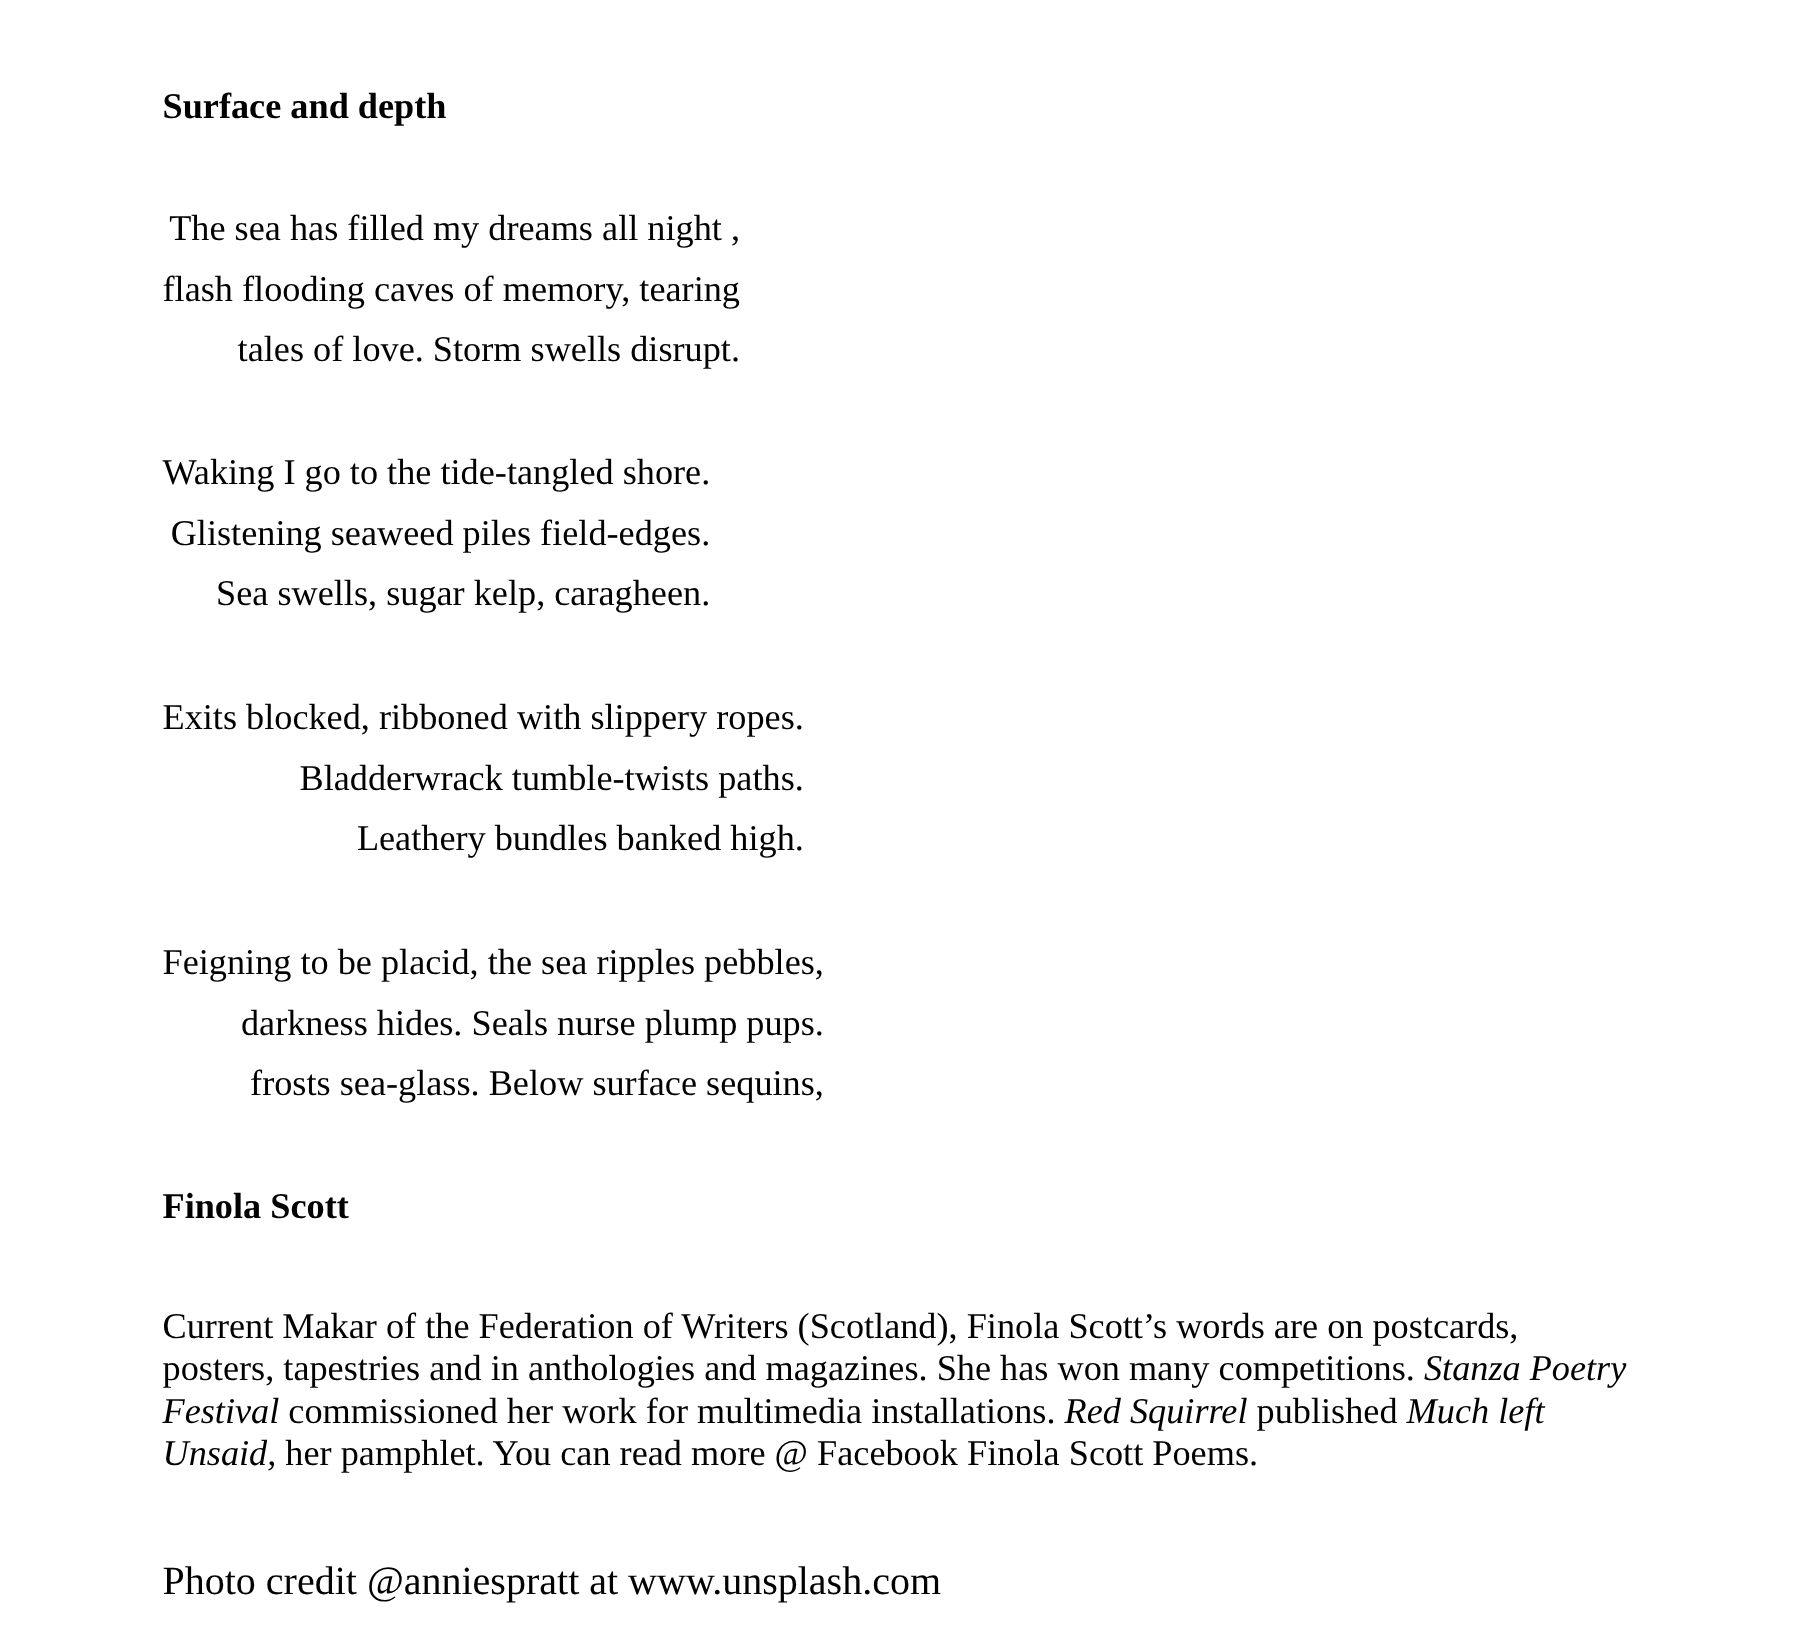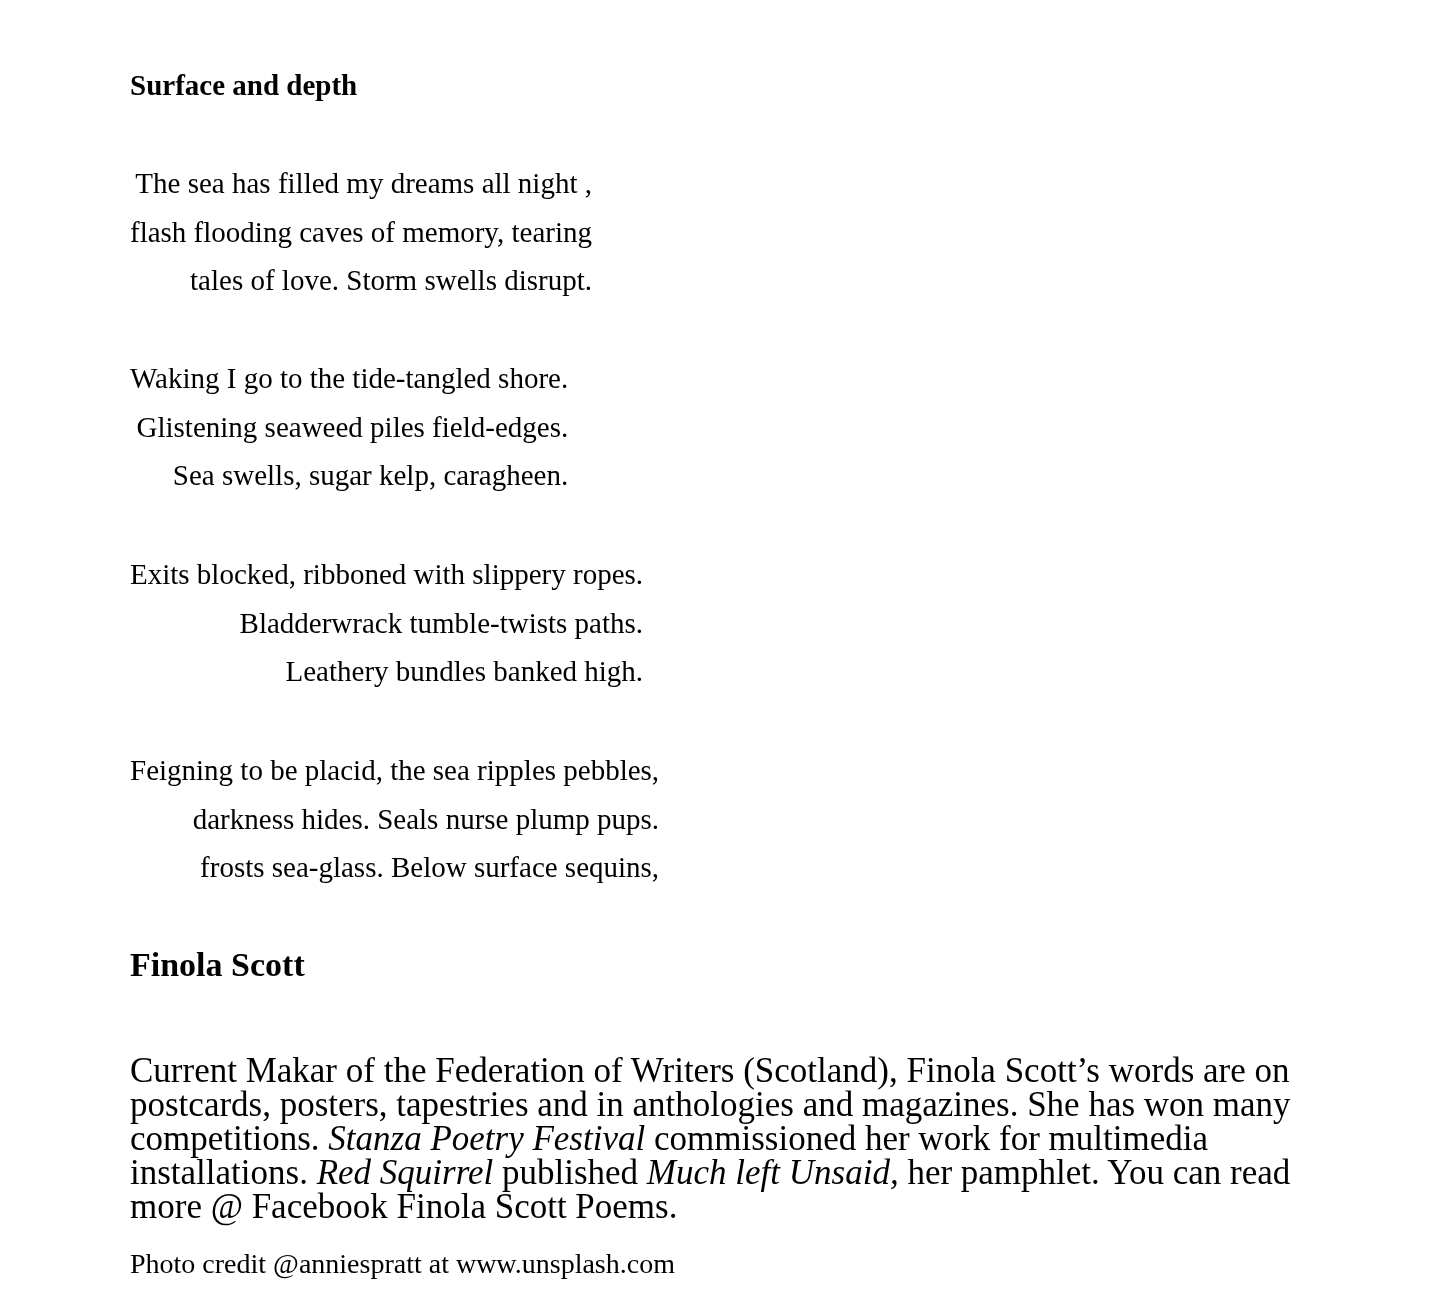--- a/index.html
+++ b/index.html
@@ -36,40 +36,39 @@
       font-size: 29px;
       line-height: 48.5px;
       white-space: nowrap;
       text-align: right;
     }
     .stanza .line { display: block; }
     .author {
       position: absolute;
       top: 946px;
       left: 0;
-      font-size: 34px;
+      font-size: 29px;
       font-weight: bold;
       line-height: 38px;
       white-space: nowrap;
     }
     .bio {
       position: absolute;
       top: 1044px;
       left: 0;
       width: 1180px;
-      font-size: 35px;
+      font-size: 29px;
       line-height: 34px;
-      margin-top: 10px;
     }
     .bio em { font-style: italic; }
     .credit {
       position: absolute;
       top: 1245px;
       left: 0;
-      font-size: 28px;
+      font-size: 32px;
       line-height: 38px;
       white-space: nowrap;
     }
   </style>
 </head>
 <body>
 
 <div class="page">
 
   <div class="title">Surface and depth</div>

